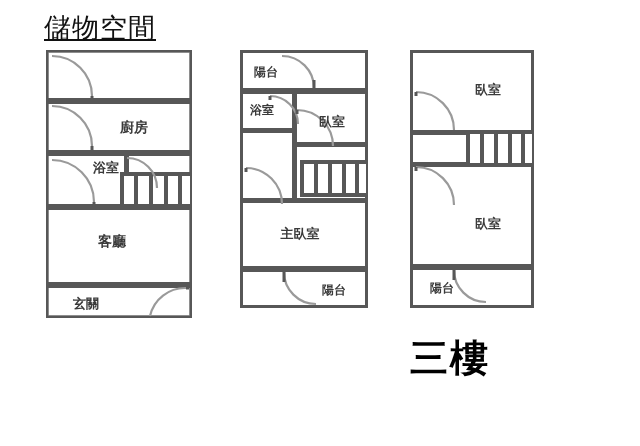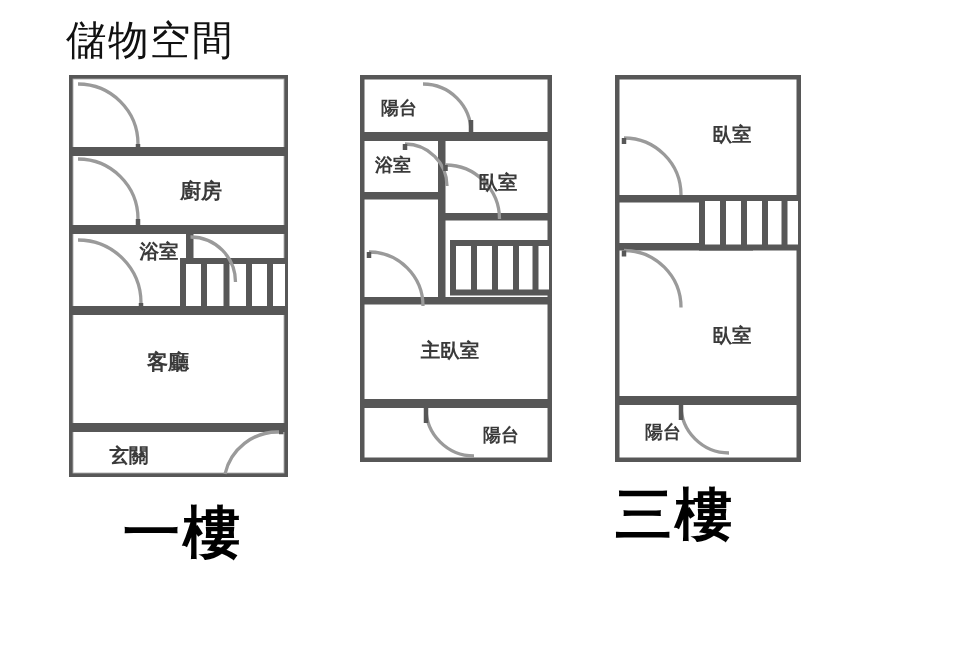--- a/index.html
+++ b/index.html
@@ -26,34 +26,35 @@
 
   .title-label {
     position: absolute;
     left: 44px;
     top: 12px;
     font-size: 27px;
     line-height: 32px;
     letter-spacing: 1px;
     color: #111111;
     white-space: nowrap;
+    text-decoration: underline;
   }
 
   .floor-caption {
     position: absolute;
     font-size: 38px;
     line-height: 42px;
     font-weight: 700;
     color: #000000;
     white-space: nowrap;
     letter-spacing: 2px;
   }
   .cap-1 { left: 82px;  top: 334px; }
   .cap-2 { left: 248px; top: 330px; }
-  .cap-3 { left: 410px; top: 326px; font-family: Liberation Mono, monospace; }
+  .cap-3 { left: 410px; top: 337px; }
 
   .plan {
     position: absolute;
     font-weight: bold;
   }
   .plan svg { display: block; }
 </style>
 </head>
 <body>
 
@@ -194,16 +195,15 @@
         <path d="M44 220 A 32 32 0 0 0 76 252"></path>
         <line x1="44" y1="220" x2="44" y2="230" stroke="#575757" stroke-width="3"></line>
       </g>
 
       <text x="78" y="44" font-size="13" fill="#3a3a3a" text-anchor="middle" font-family="DejaVu Sans, Liberation Sans, sans-serif">臥室</text>
       <text x="78" y="178" font-size="13" fill="#3a3a3a" text-anchor="middle" font-family="DejaVu Sans, Liberation Sans, sans-serif">臥室</text>
       <text x="32" y="242" font-size="12" fill="#3a3a3a" text-anchor="middle" font-family="DejaVu Sans, Liberation Sans, sans-serif">陽台</text>
     </svg>
   </div>
 
-  <div class="floor-caption cap-1">一樓</div>
   <div class="floor-caption cap-3">三樓</div>
 
 </div>
 
 </body></html>

